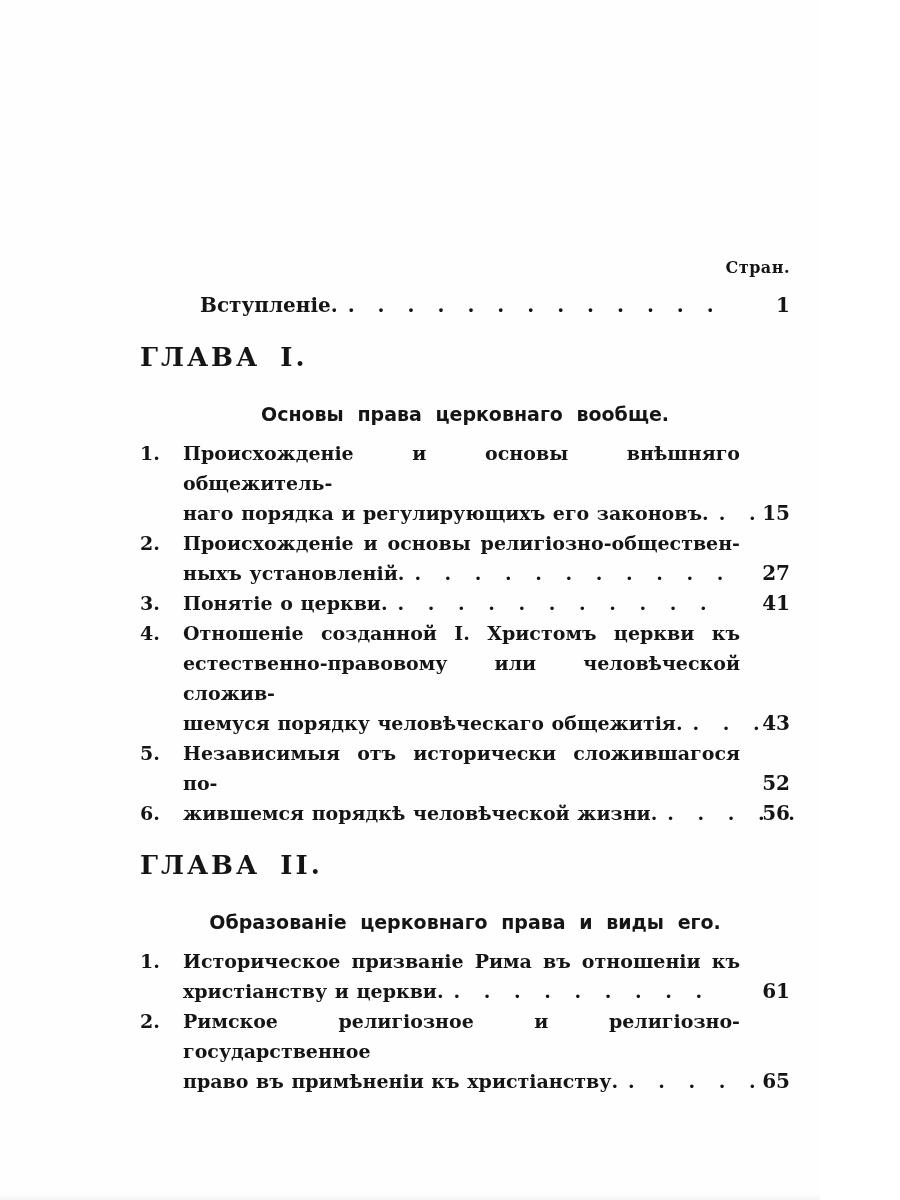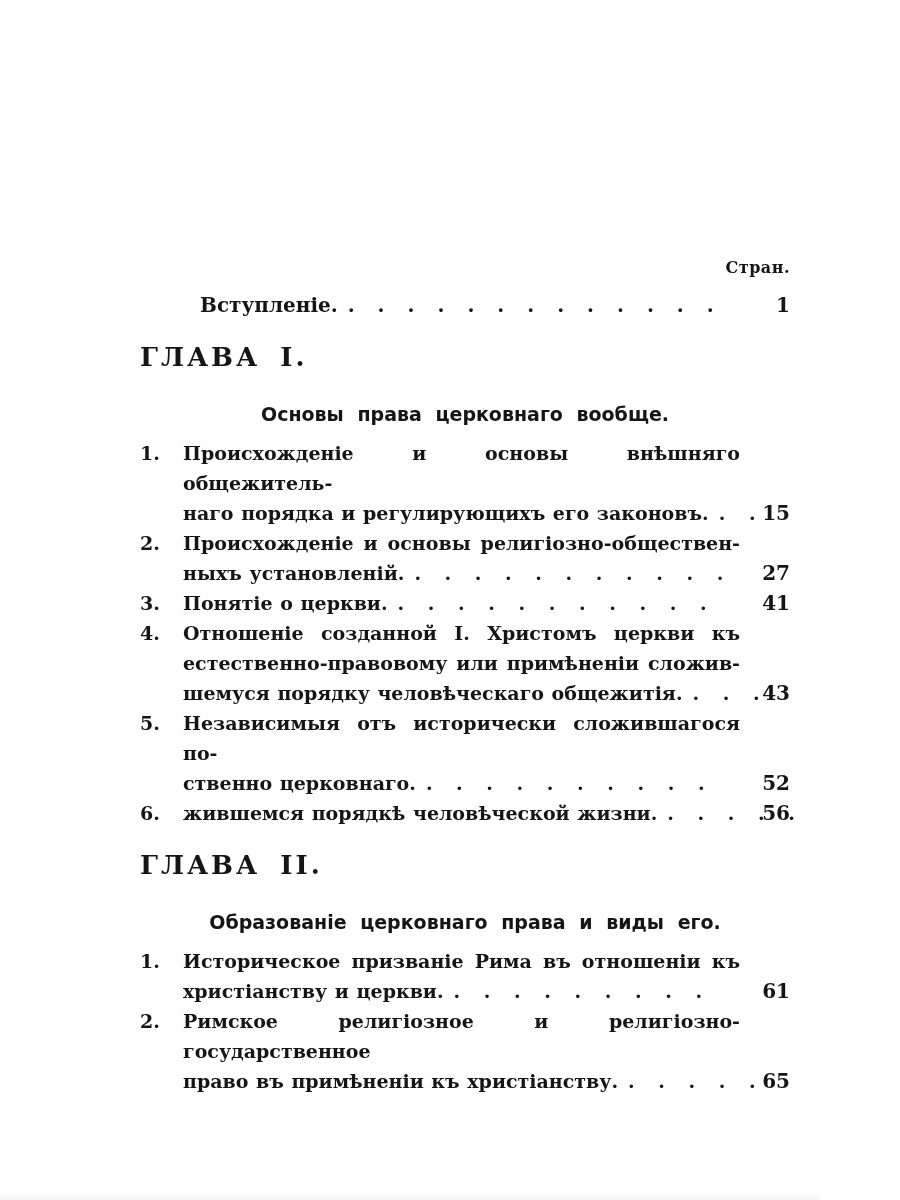--- a/index.html
+++ b/index.html
@@ -140,30 +140,29 @@
             <div class="num">3.</div>
             <div class="itembody">
               <div class="line last">Понятіе о церкви.<span class="dots">. . . . . . . . . . .</span></div>
             </div>
             <span class="pagenum">41</span>
           </div>
           <div class="toc-item">
             <div class="num">4.</div>
             <div class="itembody">
               <div class="line">Отношеніе созданной І. Христомъ церкви къ</div>
-              <div class="line">естественно-правовому или примѣненіи сложив-</div>
+              <div class="line">естественно-правовому или человѣческой сложив-</div>
               <div class="line last">шемуся порядку человѣческаго общежитія.<span class="dots">. . .</span></div>
             </div>
             <span class="pagenum">43</span>
           </div>
           <div class="toc-item">
             <div class="num">5.</div>
             <div class="itembody">
               <div class="line">Независимыя отъ исторически сложившагося по-</div>
-              <div class="line last">ственно церковнаго.<span class="dots">. . . . . . . . . .</span></div>
             </div>
             <span class="pagenum">52</span>
           </div>
           <div class="toc-item">
             <div class="num">6.</div>
             <div class="itembody">
               <div class="line last">жившемся порядкѣ человѣческой жизни.<span class="dots">. . . . .</span></div>
             </div>
             <span class="pagenum">56</span>
           </div>

